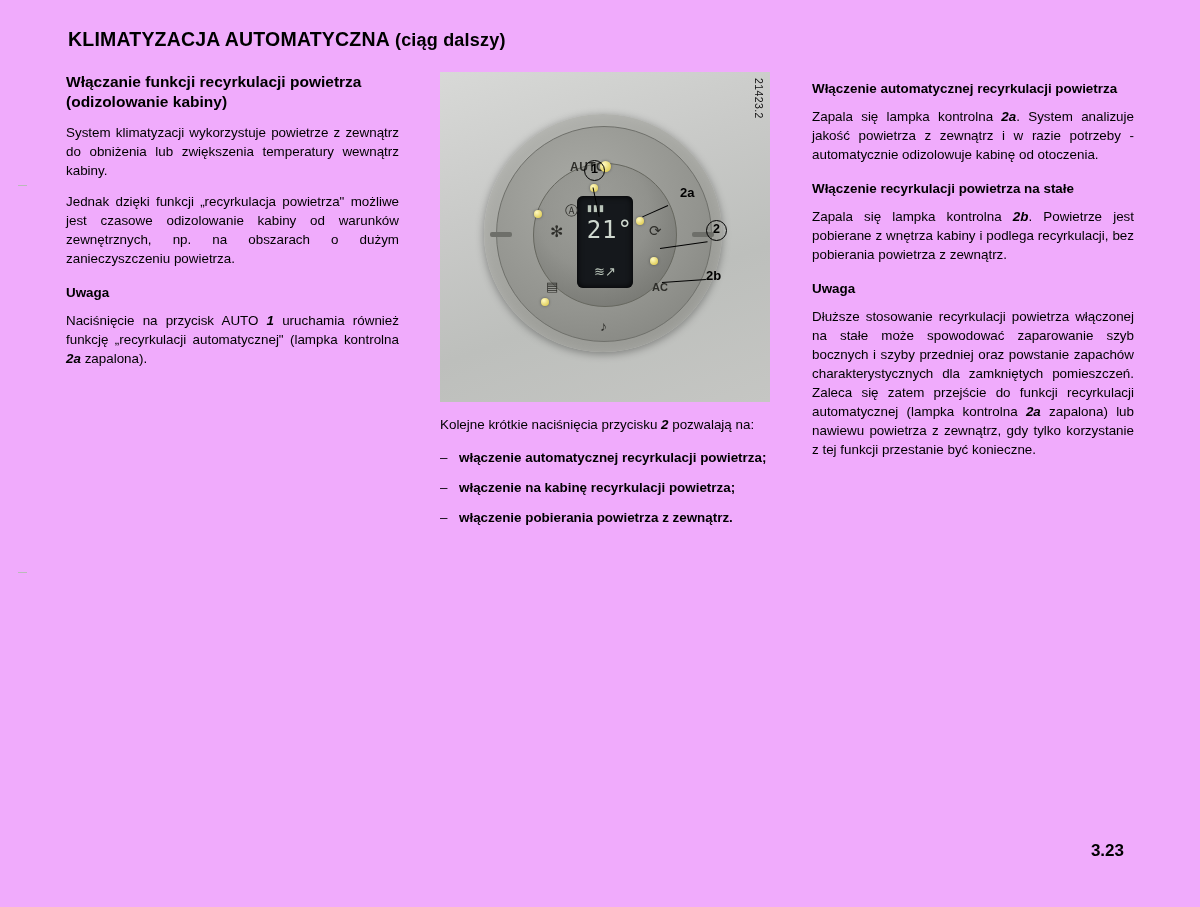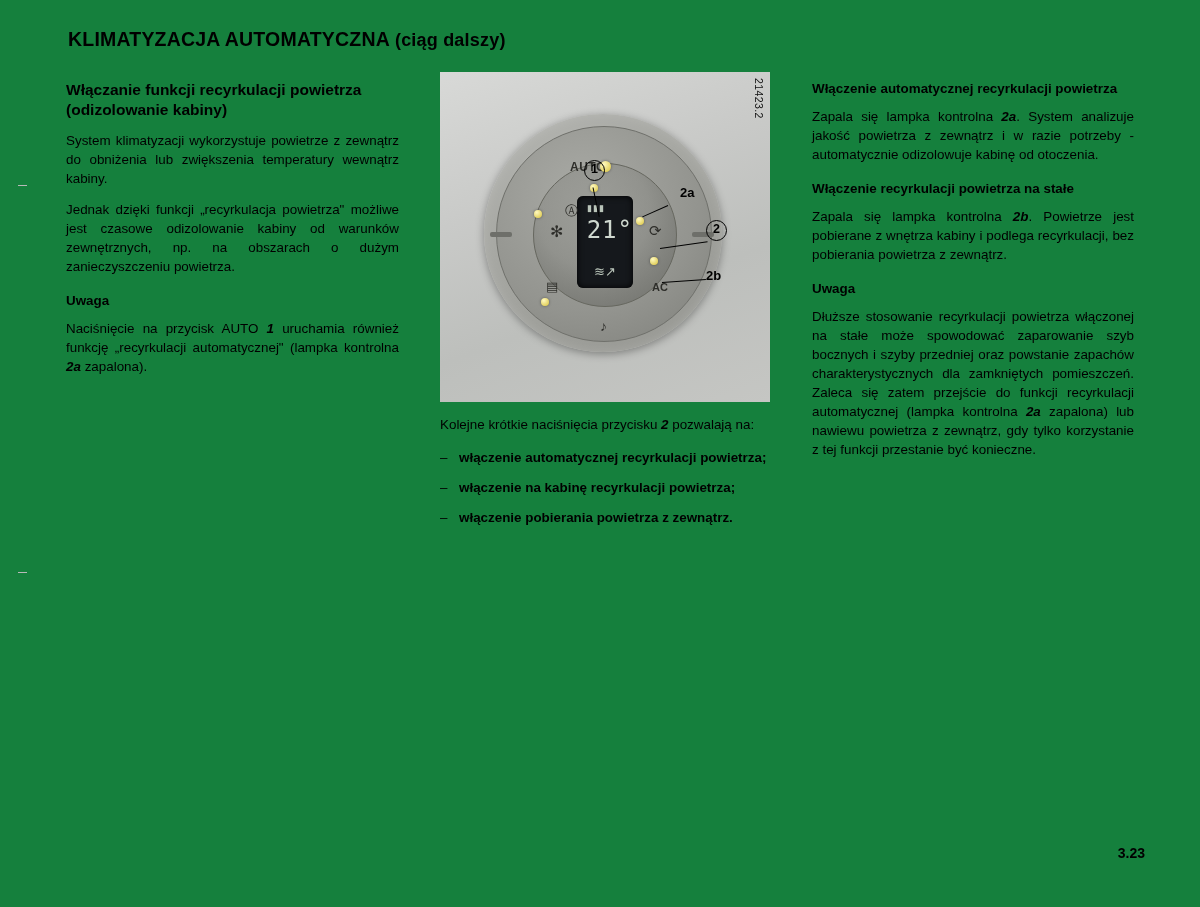--- a/index.html
+++ b/index.html
@@ -13,21 +13,21 @@
     font-family: "Liberation Sans", sans-serif;
     color: #000000;
     position: relative;
     overflow: hidden;
   }
   .page {
     position: absolute;
     left: 0; top: 0;
     width: 1200px;
     height: 907px;
-    background: #15803d;
+    background: #f0abfc;
   }
   .page-title {
     position: absolute;
     left: 68px;
     top: 28px;
     font-size: 19.5px;
     font-weight: bold;
     letter-spacing: 0.2px;
     white-space: nowrap;
   }
@@ -41,21 +41,21 @@
     top: 72px;
   }
   .col-left  { left: 66px;  width: 333px; }
   .col-mid   { left: 440px; width: 330px; }
   .col-right { left: 812px; width: 322px; }
 
   h2.sub {
     font-size: 15.5px;
     font-weight: bold;
     line-height: 1.32;
-    margin: 8px 0 10px 0;
+    margin: 0 0 10px 0;
   }
   h3.sub2 {
     font-size: 13.4px;
     font-weight: bold;
     line-height: 1.33;
     margin: 16px 0 9px 0;
   }
   p.body {
     font-size: 13.4px;
     line-height: 1.42;
@@ -256,23 +256,23 @@
     height: 1px;
     transform-origin: left center;
   }
   .caption {
     font-size: 13.4px;
     line-height: 1.42;
     text-align: left;
   }
   .page-number {
     position: absolute;
-    right: 55px;
+    right: 76px;
     bottom: 46px;
-    font-size: 14px;
+    font-size: 17px;
     font-weight: bold;
   }
   .edge-mark {
     position: absolute;
     left: 18px;
     width: 9px;
     height: 1px;
     background: #b9b9b9;
   }
 </style>

